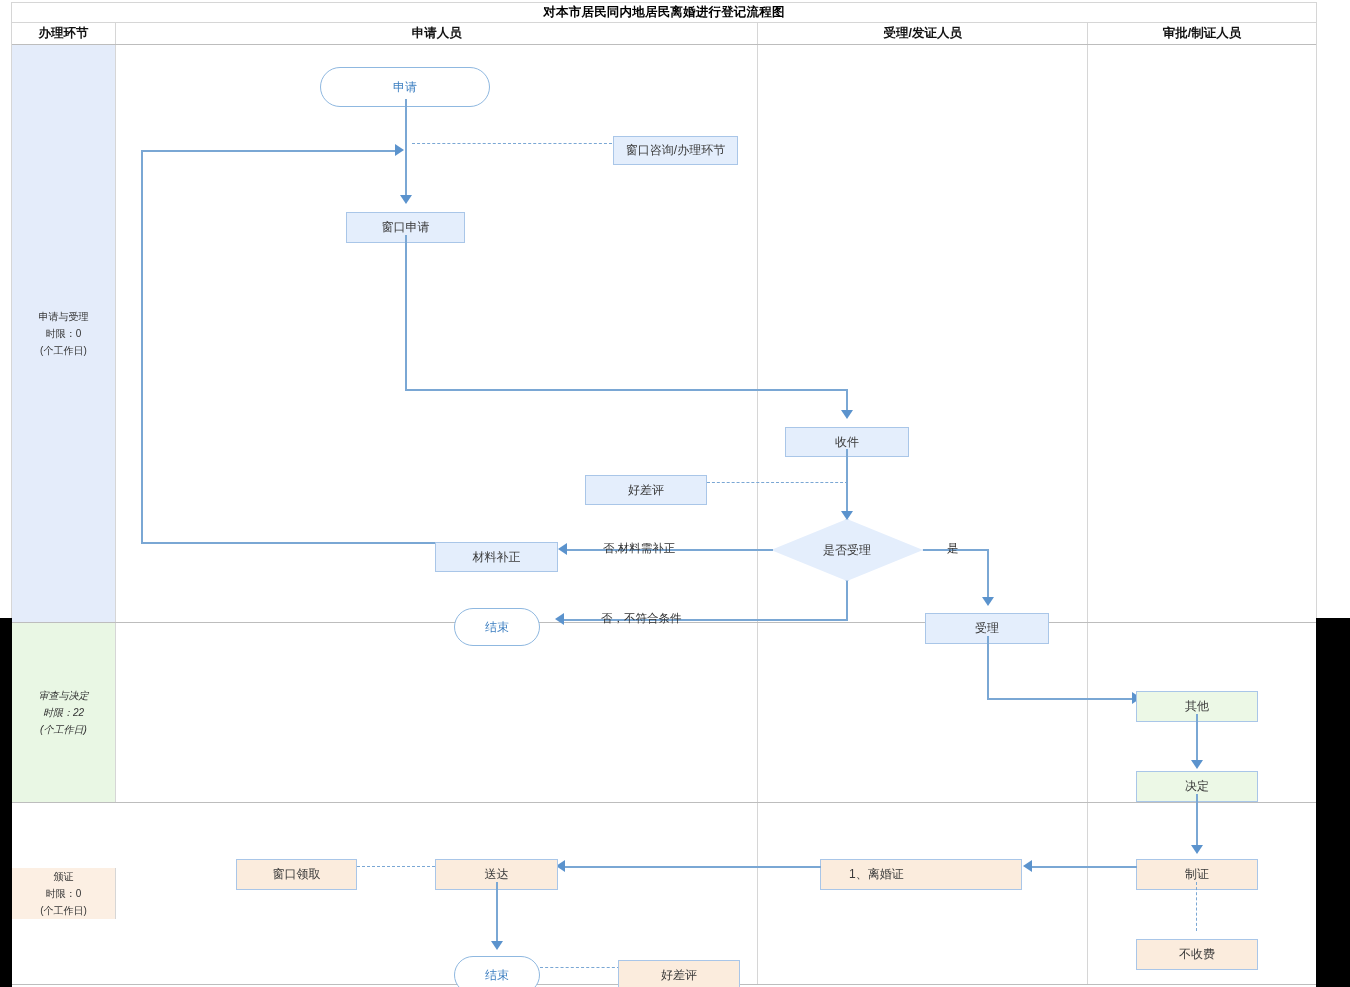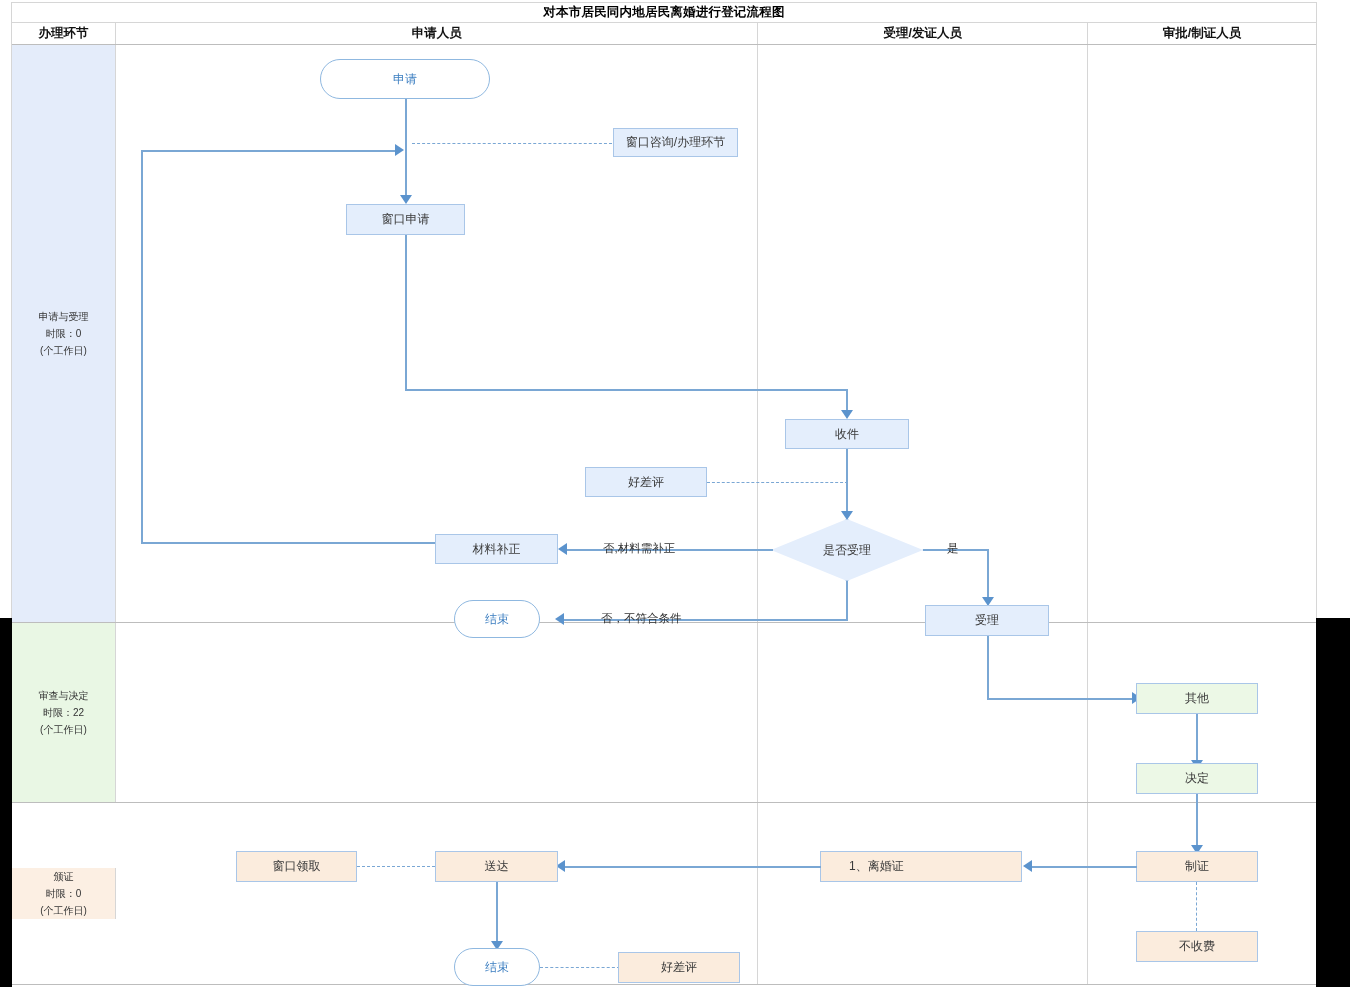--- a/index.html
+++ b/index.html
@@ -28,42 +28,42 @@
   .c-stage{width:104px;}
   .c-appl{width:643px;}
   .c-accept{width:330px;}
   .c-approve{width:228px;}
 
   
   .lanes{position:relative;height:941px;}
   .lane{display:flex;box-sizing:border-box;border-bottom:1px solid #bdbdbd;}
   .lane:last-child{border-bottom:none;}
   .lane-1{height:578px;}
-  .lane-2{height:180px;}
+  .lane-2{height:180px;font-style:italic;}
   .lane-3{height:182px;align-items:center;}
 
   .stage-cell{width:104px;box-sizing:border-box;border-right:1px solid #d6d6d6;
               display:flex;align-items:center;justify-content:center;text-align:center;
               font-size:10px;line-height:17px;color:#333;}
   .stage-1{background:#e4ecfa;}
   .stage-2{background:#e9f7e4;}
   .stage-3{background:#fcefe3;}
 
   .col{box-sizing:border-box;border-right:1px solid #d6d6d6;height:100%;}
   .col:last-child{border-right:none;}
   .col-appl{width:643px;}
   .col-accept{width:330px;}
   .col-approve{width:228px;}
 
   
   .flow{position:absolute;left:0;top:0;width:1306px;height:941px;pointer-events:none;}
   .flow > *{pointer-events:auto;}
 
   .node{position:absolute;box-sizing:border-box;display:flex;align-items:center;justify-content:center;
-        font-size:12px;text-align:center;line-height:1.2;}
+        font-size:12px;text-align:center;line-height:1.2;margin-top:8px;}
 
   .n-blue{background:#e4eefc;border:1px solid #a9c6e8;color:#3a3a3a;}
   .n-green{background:#ecf8e6;border:1px solid #a9c6e8;color:#3a3a3a;}
   .n-peach{background:#fbecdd;border:1px solid #a9c6e8;color:#3a3a3a;}
 
   .n-term{background:#ffffff;border:1.5px solid #8fb8e0;border-radius:22px;color:#3d7fc1;}
 
   .n-left{justify-content:flex-start;padding-left:28px;}
 
   .diamond{position:absolute;width:152px;height:62px;}

